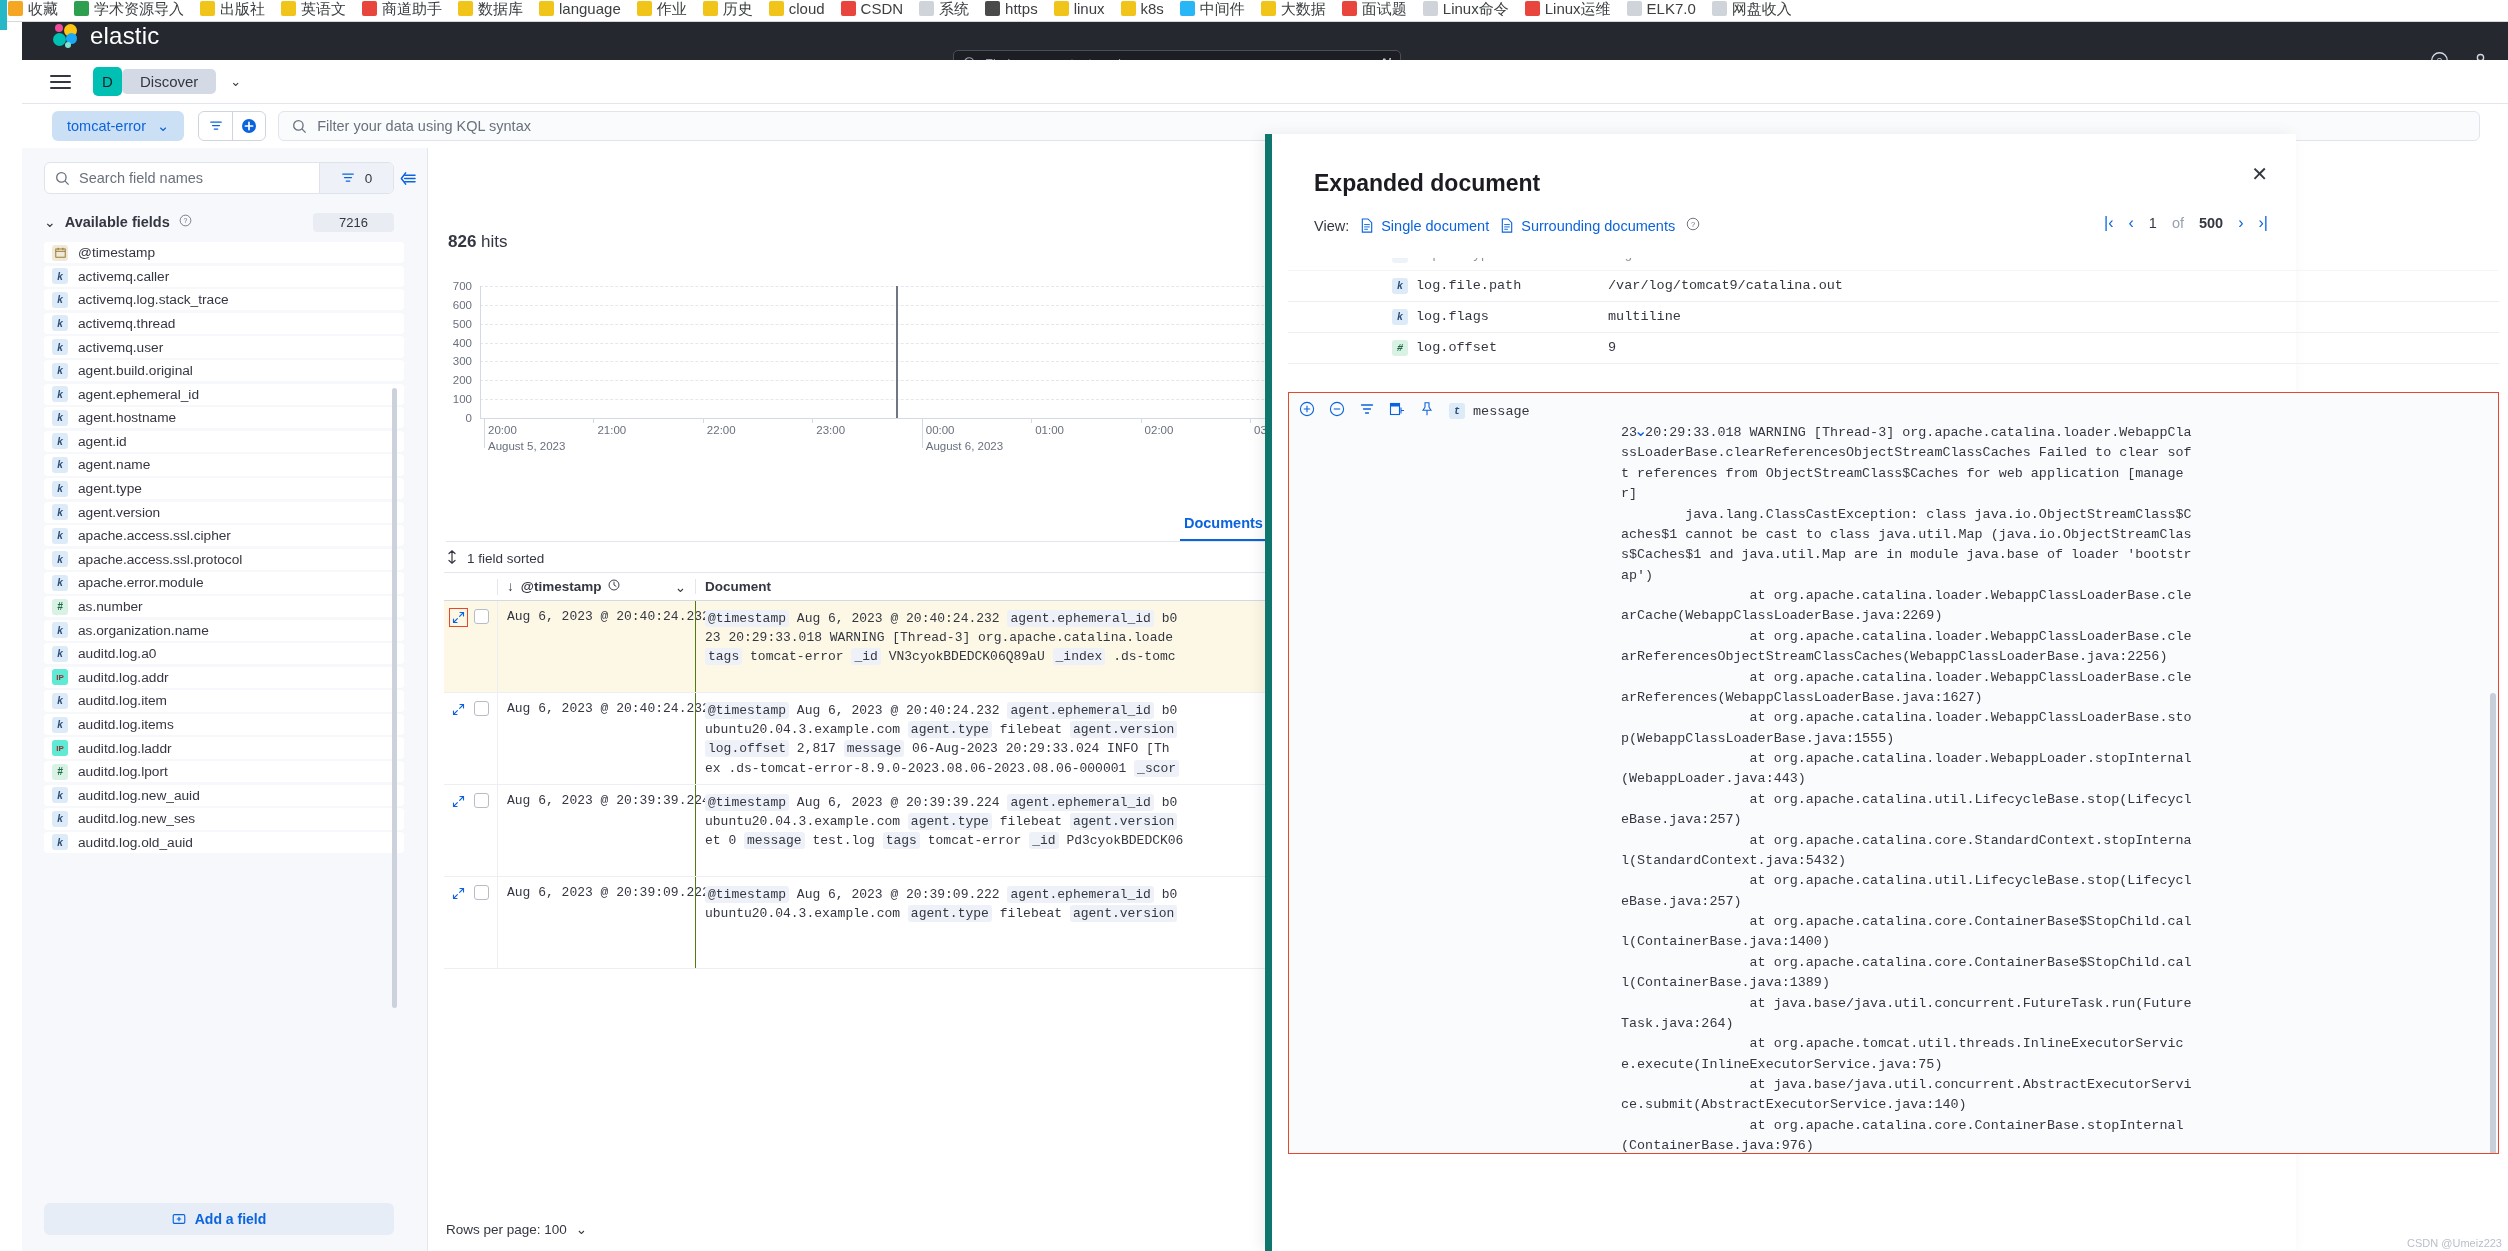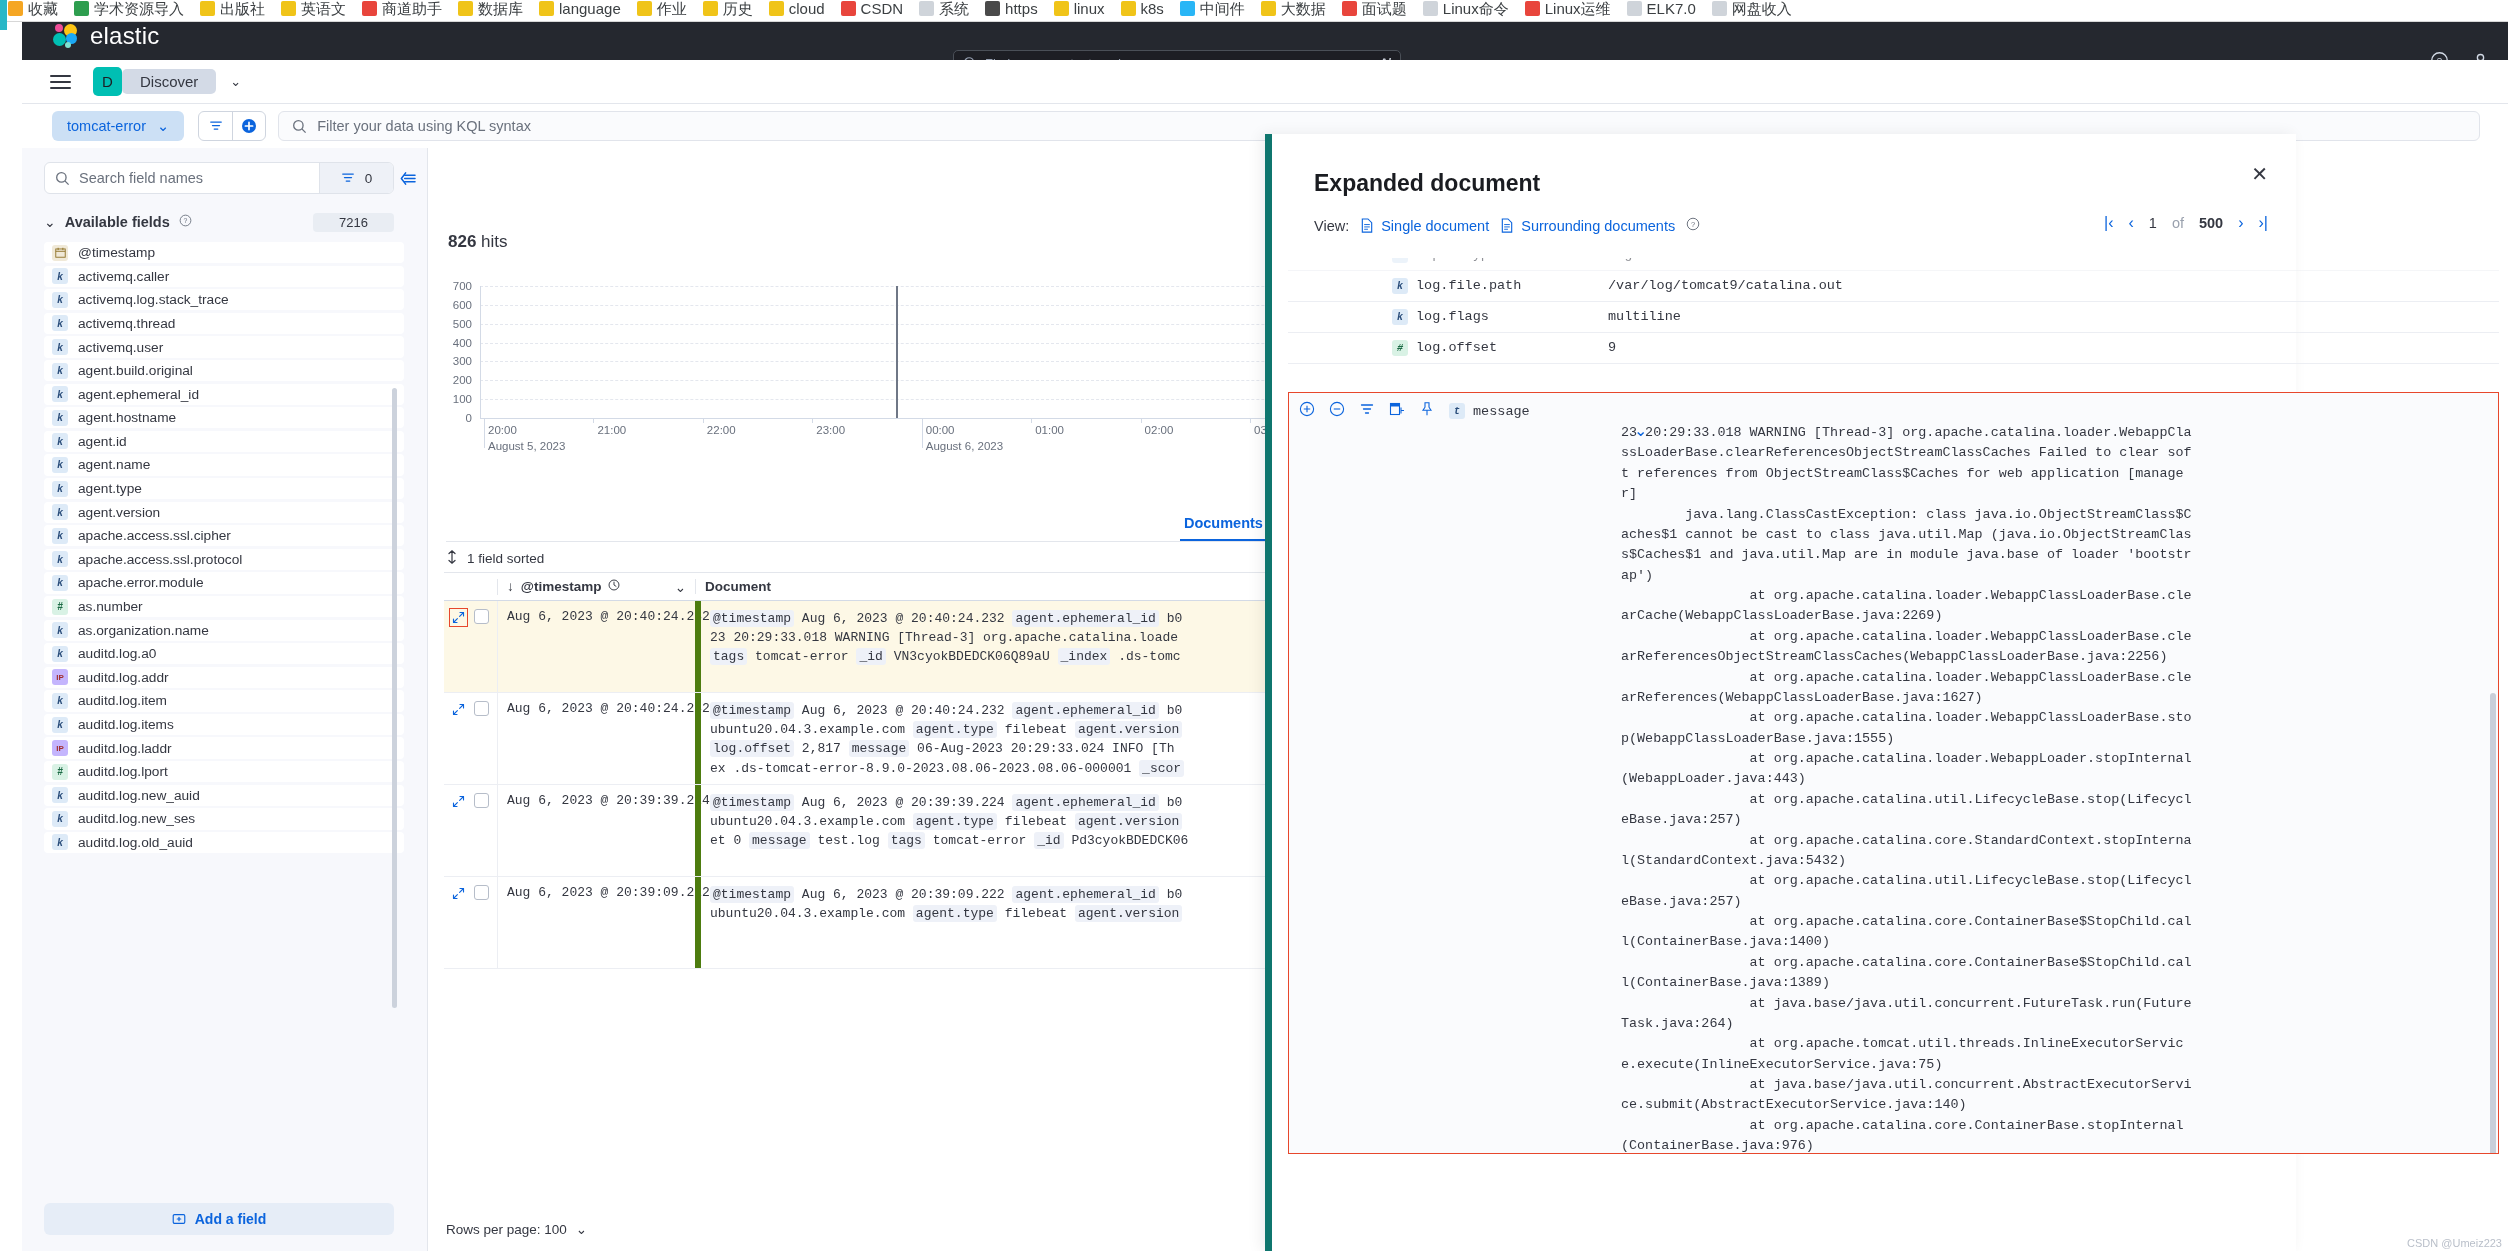--- a/index.html
+++ b/index.html
@@ -72,21 +72,21 @@
   .availhdr{position:absolute;left:22px;top:60px;width:350px;height:28px;display:flex;align-items:center;gap:9px;}
   .availhdr .lbl{font-size:14.5px;font-weight:bold;color:#343741;}
   .availhdr .cnt{margin-left:auto;background:#e9edf3;border-radius:4px;padding:2px 26px;font-size:13px;color:#343741;}
   .fieldlist{position:absolute;left:22px;top:94px;width:360px;height:1000px;overflow:hidden;}
   .fieldrow{height:21.3px;display:flex;align-items:center;gap:10px;background:#fff;border-radius:4px;
     margin-bottom:2.3px;padding-left:8px;cursor:pointer;}
   .ftype{width:16px;height:16px;border-radius:3px;display:flex;align-items:center;justify-content:center;
     font-size:10px;font-style:italic;font-weight:bold;flex:none;}
   .ftype.k{background:#ddeaf7;color:#2a4d7a;}
   .ftype.n{background:#d9f2e5;color:#1c6b45;}
-  .ftype.ip{background:#c4b5fd;color:#a02c2c;font-style:normal;font-size:8px;}
+  .ftype.ip{background:#5eead4;color:#a02c2c;font-style:normal;font-size:8px;}
   .ftype.date{background:#f0e9d8;color:#8a6d1f;font-size:11px;font-style:normal;}
   .fname{font-size:13.7px;color:#343741;white-space:nowrap;}
   .addfield{position:absolute;left:22px;bottom:16px;width:350px;height:32px;background:#e6edf7;
     border-radius:6px;display:flex;align-items:center;justify-content:center;gap:9px;
     color:#0b64dd;font-size:14px;font-weight:600;cursor:pointer;}
   .fieldfade{position:absolute;left:0;bottom:56px;width:100%;height:26px;
     background:linear-gradient(to bottom,rgba(247,248,252,0),#f7f8fc);}
 
   
   .main{position:absolute;left:428px;top:148px;width:2080px;height:1103px;background:#fff;}
@@ -119,21 +119,21 @@
   .gh-ts .caret{margin-left:auto;margin-right:9px;font-weight:normal;}
   .gh-doc{flex:1;font-size:13.5px;font-weight:bold;color:#343741;border-left:1px solid #e3e6ec;padding-left:9px;}
   .docrow{display:flex;border-bottom:1px solid #eceef3;min-height:92px;}
   .docrow.sel{background:#fdf8e6;}
   .dr-ctl{width:53px;flex:none;display:flex;align-items:flex-start;gap:6px;padding:7px 0 0 5px;}
   .expbtn{width:19px;height:19px;display:flex;align-items:center;justify-content:center;cursor:pointer;}
   .expbtn.hl{border:1.5px solid #e7472c;}
   .chk{width:15px;height:15px;border:1px solid #b6bdc9;border-radius:3px;background:#fff;margin-top:1px;cursor:pointer;}
   .dr-ts{width:198px;flex:none;border-left:1px solid #eceef3;padding:8px 0 0 9px;
     font-family:"Liberation Mono", monospace;font-size:13px;color:#343741;white-space:nowrap;}
-  .dr-doc{flex:1;border-left:6px solid #4d7c0f;padding:8px 0 6px 9px;overflow:hidden;
+  .dr-doc{flex:1;border-left:1px solid #4d7c0f;padding:8px 0 6px 9px;overflow:hidden;
     font-family:"Liberation Mono", monospace;font-size:13px;line-height:1.48;color:#343741;}
   .fk{background:#eef1f8;border-radius:3px;padding:1px 3px;}
   .rowsper{position:absolute;left:18px;bottom:14px;display:flex;align-items:center;gap:9px;
     font-size:13.5px;color:#343741;}
 
   
   .flyout{position:absolute;left:1265px;top:134px;width:1031px;height:1117px;background:#fff;
     border-left:7px solid #0f766e;box-shadow:-4px 0 14px rgba(0,0,0,.07);}
   .fly-title{position:absolute;left:42px;top:36px;font-size:23px;font-weight:bold;color:#1a1c21;}
   .fly-close{position:absolute;right:28px;top:28px;font-size:20px;color:#343741;cursor:pointer;}

